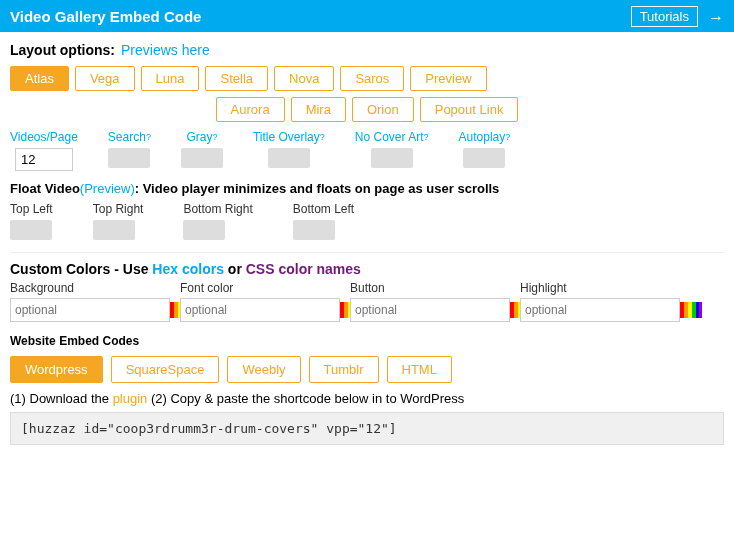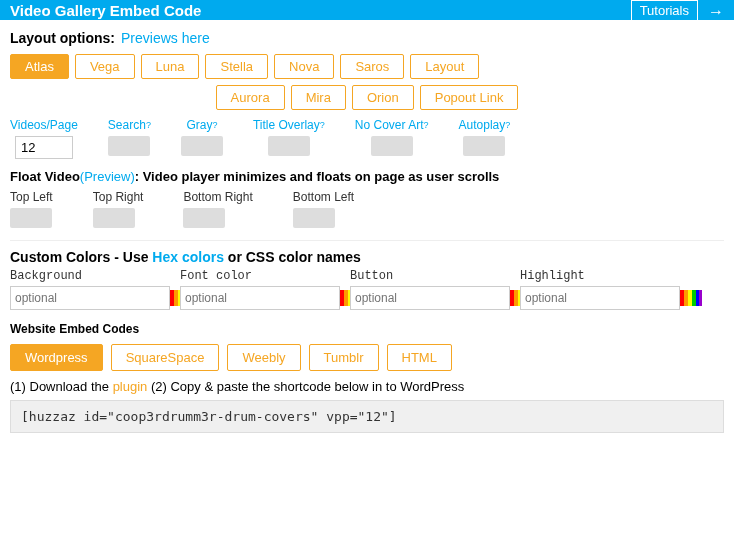--- a/index.html
+++ b/index.html
@@ -11,21 +11,21 @@
       min-height: 551px;
     }
 
     
     .header {
       background: #00aaee;
       color: #fff;
       display: flex;
       align-items: center;
       padding: 0 10px;
-      height: 20px;
+      height: 32px;
     }
     .header-title {
       font-size: 15px;
       font-weight: bold;
       flex: 1;
     }
     .header-tutorials {
       border: 1.5px solid #fff;
       padding: 2px 8px;
       font-size: 13px;
@@ -183,37 +183,36 @@
     .custom-colors-header {
       font-size: 14px;
       font-weight: bold;
       margin-bottom: 4px;
     }
     .custom-colors-header .hex-link {
       color: #00aaee;
       cursor: pointer;
     }
     .custom-colors-header .css-link {
-      color: #000000;
+      color: #701a75;
       cursor: pointer;
     }
     .color-inputs-row {
       display: flex;
       gap: 10px;
       margin-bottom: 12px;
     }
     .color-input-group {
       display: flex;
       flex-direction: column;
     }
     .color-input-label {
       font-size: 12px;
       color: #333;
       margin-bottom: 3px;
-      font-family: Liberation Mono, monospace;
     }
     .color-input-wrapper {
       display: flex;
       align-items: center;
       border: 1.5px solid #ccc;
       background: #fff;
       padding: 3px 4px;
       width: 160px;
     }
     .color-input-field {
@@ -299,21 +298,21 @@
   </div>
 
   <div class="layout-buttons">
     <div class="layout-btn-row">
       <button class="layout-btn active">Atlas</button>
       <button class="layout-btn">Vega</button>
       <button class="layout-btn">Luna</button>
       <button class="layout-btn">Stella</button>
       <button class="layout-btn">Nova</button>
       <button class="layout-btn">Saros</button>
-      <button class="layout-btn">Layout</button>
+      <button class="layout-btn">Preview</button>
     </div>
     <div class="layout-btn-row">
       <button class="layout-btn">Aurora</button>
       <button class="layout-btn">Mira</button>
       <button class="layout-btn">Orion</button>
       <button class="layout-btn">Popout Link</button>
     </div>
   </div>
 
   <div class="settings-row">

